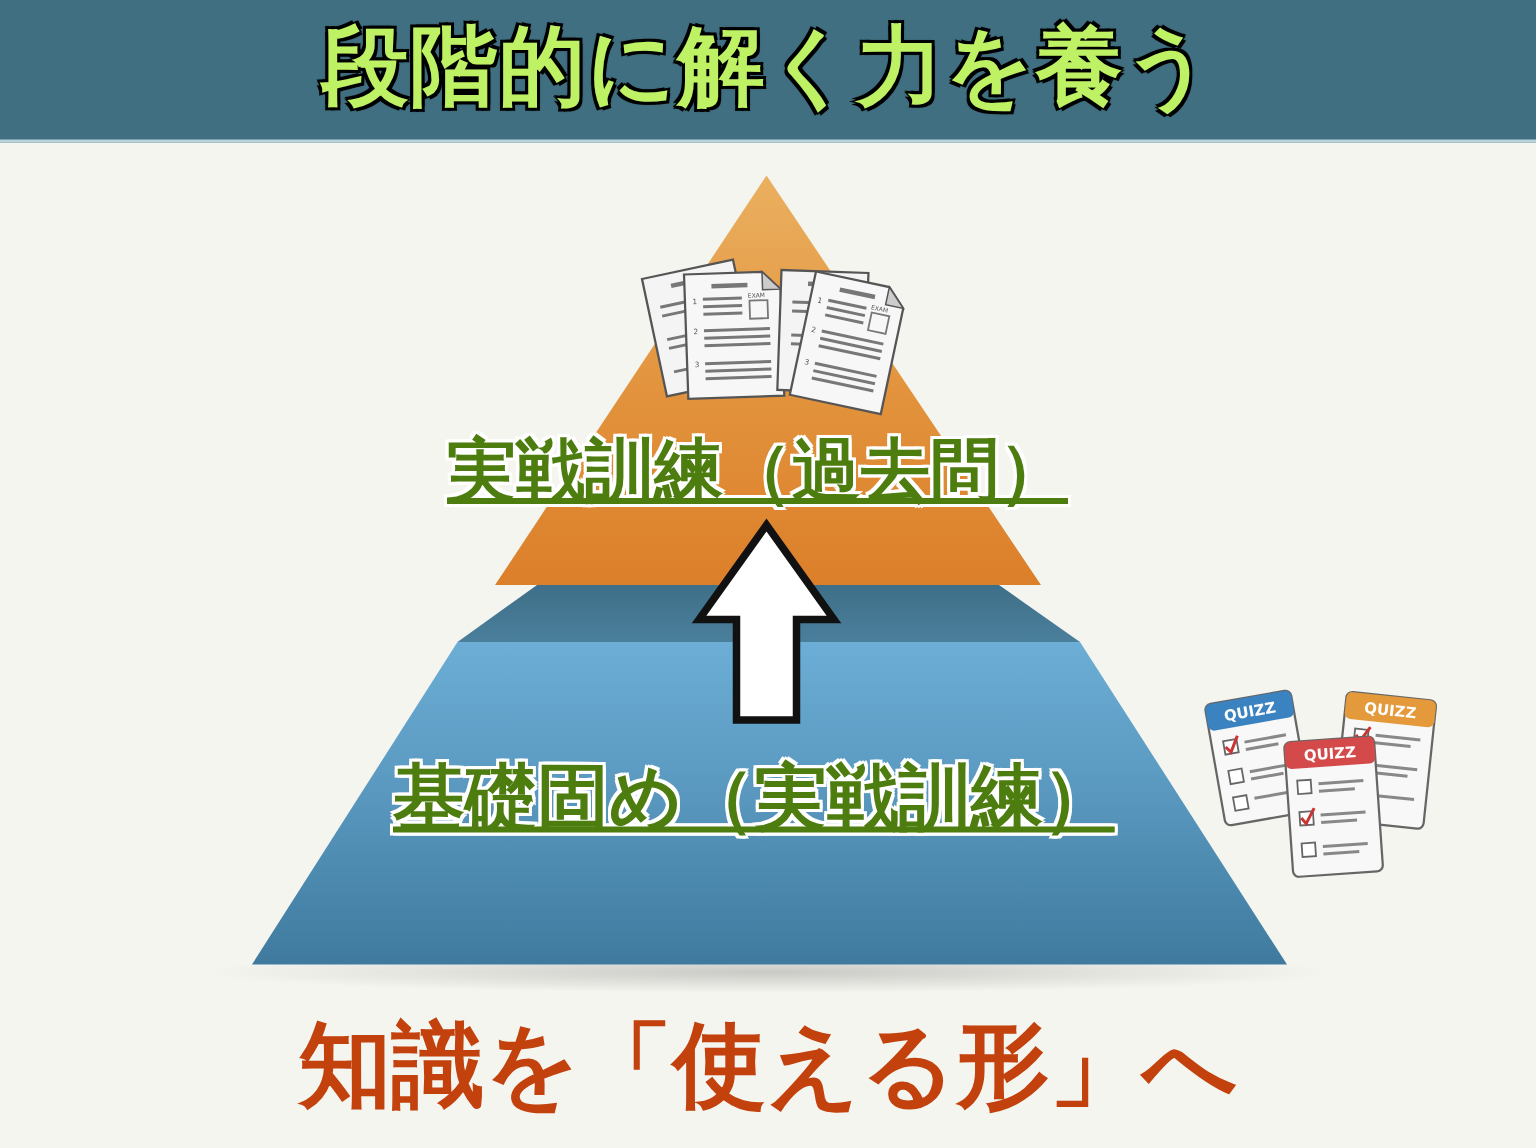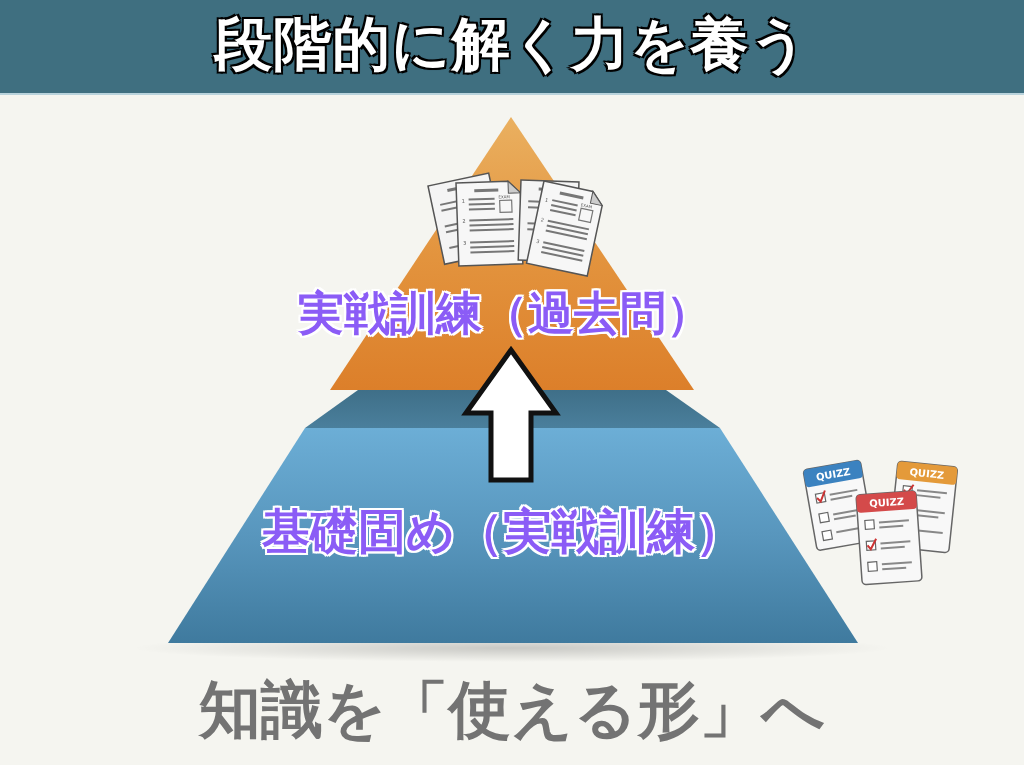--- a/index.html
+++ b/index.html
@@ -9,39 +9,40 @@
       font-family: "DejaVu Sans", sans-serif;
     }
     .header {
       position: absolute; left: 0; top: 0; width: 1024px; height: 93px;
       background: #3f6f80;
       border-bottom: 2px solid #b9d3dc;
       display: flex; align-items: center; justify-content: center;
     }
     .header-title {
       font-family: Liberation Mono, monospace;
-      font-weight: bold; font-size: 58px; color: #ffffff;
+      font-weight: bold; font-size: 58px; color: #bef264;
       letter-spacing: 1px;
       -webkit-text-stroke: 2px #111;
       paint-order: stroke fill;
       text-shadow: 0 0 3px #000, 2px 2px 0 #000, -2px -2px 0 #000, 2px -2px 0 #000, -2px 2px 0 #000;
       margin-top: -4px;
     }
     svg.diagram { position: absolute; left: 0; top: 0; }
     .label {
       position: absolute; font-family: "DejaVu Sans", sans-serif; font-weight: bold;
-      color: #8b5cf6; white-space: nowrap;
+      color: #4d7c0f; white-space: nowrap;
       text-shadow: 0 0 2px #fff, 2px 2px 0 #fff, -2px -2px 0 #fff, 2px -2px 0 #fff, -2px 2px 0 #fff, 0 2px 0 #fff, 0 -2px 0 #fff, 2px 0 0 #fff, -2px 0 0 #fff;
+      text-decoration: underline;
     }
     .top-label { left: 298px; top: 283px; font-size: 46px; }
     .bottom-label { left: 262px; top: 500px; font-size: 48px; }
     .footer-caption {
       position: absolute; left: 0; width: 1024px; top: 668px;
       text-align: center; font-family: "DejaVu Sans", sans-serif; font-weight: bold;
-      font-size: 62px; color: #737373;
+      font-size: 62px; color: #c2410c;
     }
   </style>
 </head>
 <body>
 
 <div class="header">
   <div class="header-title">段階的に解く力を養う</div>
 </div>
 
 <svg class="diagram" width="1024" height="765" viewBox="0 0 1024 765">

